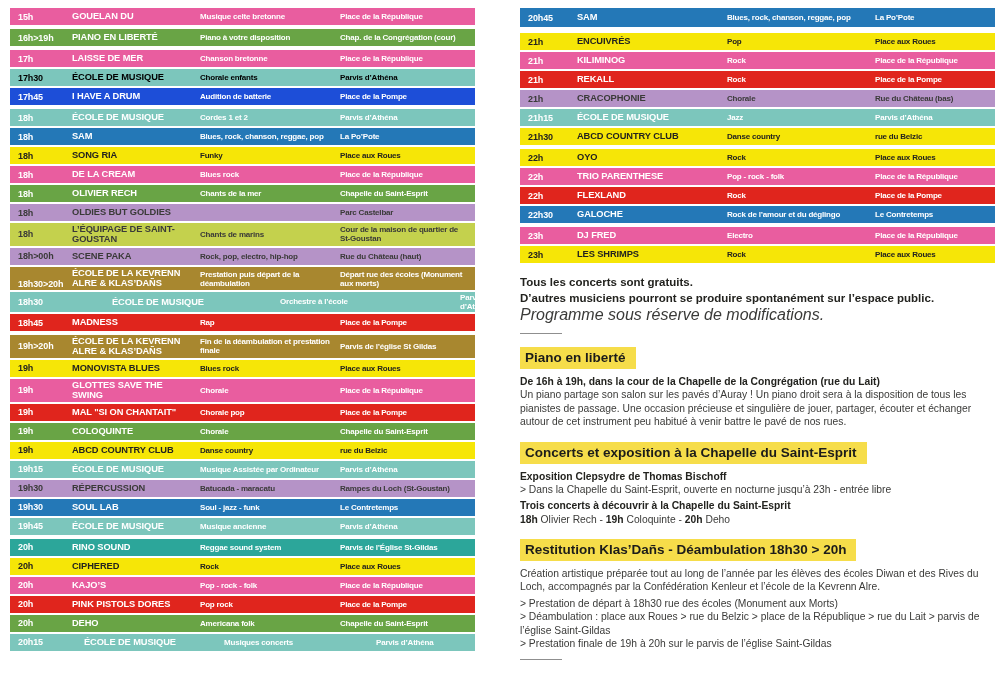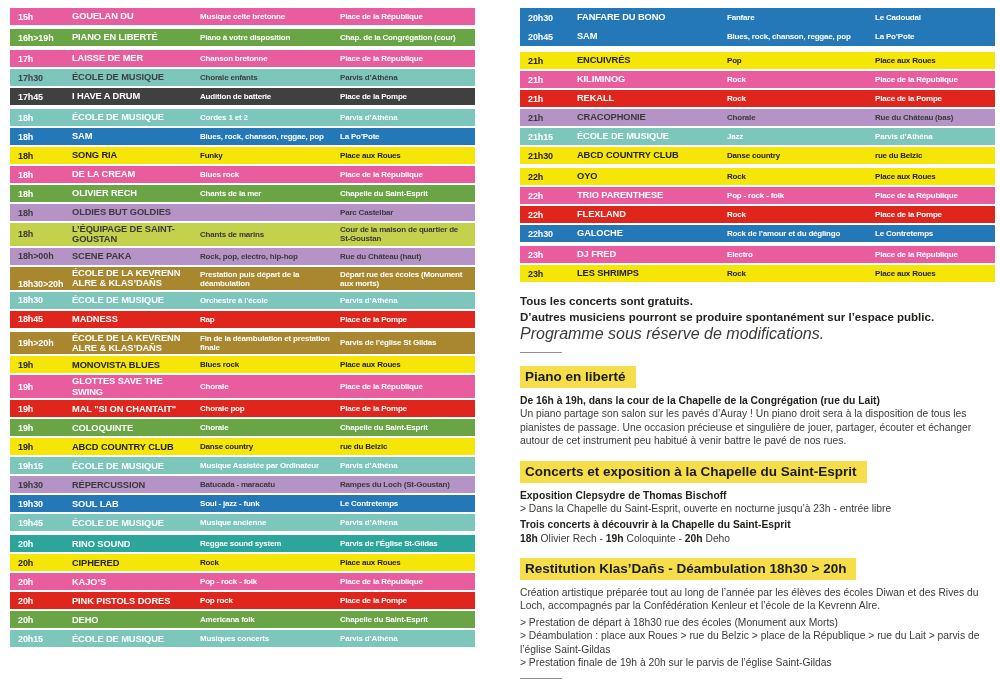--- a/index.html
+++ b/index.html
@@ -57,27 +57,27 @@
           <div class="c-location">Chap. de la Congrégation (cour)</div>
         </div>
       </div>
       <div class="group">
         <div class="srow" style="background: rgb(233, 93, 159); color: rgb(255, 255, 255);">
           <div class="c-time">17h</div>
           <div class="c-name">LAISSE DE MER</div>
           <div class="c-genre">Chanson bretonne</div>
           <div class="c-location">Place de la République</div>
         </div>
-        <div class="srow" style="background: rgb(124, 198, 188); color: #404040;">
+        <div class="srow" style="background: rgb(124, 198, 188); color: #000000;">
           <div class="c-time">17h30</div>
           <div class="c-name">ÉCOLE DE MUSIQUE</div>
           <div class="c-genre">Chorale enfants</div>
           <div class="c-location">Parvis d’Athéna</div>
         </div>
-        <div class="srow" style="background: #404040; color: rgb(255, 255, 255);">
+        <div class="srow" style="background: #1d4ed8; color: rgb(255, 255, 255);">
           <div class="c-time">17h45</div>
           <div class="c-name">I HAVE A DRUM</div>
           <div class="c-genre">Audition de batterie</div>
           <div class="c-location">Place de la Pompe</div>
         </div>
       </div>
       <div class="group">
         <div class="srow" style="background: rgb(124, 198, 188); color: rgb(255, 255, 255);">
           <div class="c-time">18h</div>
           <div class="c-name">ÉCOLE DE MUSIQUE</div>
@@ -125,21 +125,21 @@
           <div class="c-name">SCENE PAKA</div>
           <div class="c-genre">Rock, pop, electro, hip-hop</div>
           <div class="c-location">Rue du Château (haut)</div>
         </div>
         <div class="srow" style="background: rgb(168, 135, 47); color: rgb(255, 255, 255); align-items: flex-end;">
           <div class="c-time">18h30&gt;20h</div>
           <div class="c-name">ÉCOLE DE LA KEVRENN ALRE &amp; KLAS’DAÑS</div>
           <div class="c-genre">Prestation puis départ de la déambulation</div>
           <div class="c-location">Départ rue des écoles (Monument aux morts)</div>
         </div>
-        <div class="srow" style="background: rgb(124, 198, 188); color: rgb(255, 255, 255);">
+        <div class="srow" style="background: rgb(124, 198, 188); color: rgb(255, 255, 255); gap: 40px;">
           <div class="c-time">18h30</div>
           <div class="c-name">ÉCOLE DE MUSIQUE</div>
           <div class="c-genre">Orchestre à l’école</div>
           <div class="c-location">Parvis d’Athéna</div>
         </div>
         <div class="srow" style="background: rgb(224, 37, 29); color: rgb(255, 255, 255);">
           <div class="c-time">18h45</div>
           <div class="c-name">MADNESS</div>
           <div class="c-genre">Rap</div>
           <div class="c-location">Place de la Pompe</div>
@@ -231,38 +231,32 @@
           <div class="c-name">PINK PISTOLS DORES</div>
           <div class="c-genre">Pop rock</div>
           <div class="c-location">Place de la Pompe</div>
         </div>
         <div class="srow" style="background: rgb(105, 164, 69); color: rgb(255, 255, 255);">
           <div class="c-time">20h</div>
           <div class="c-name">DEHO</div>
           <div class="c-genre">Americana folk</div>
           <div class="c-location">Chapelle du Saint-Esprit</div>
         </div>
-        <div class="srow" style="background: rgb(124, 198, 188); color: rgb(255, 255, 255);">
+        <div class="srow" style="background: rgb(124, 198, 188); color: rgb(255, 255, 255); gap: 12px;">
           <div class="c-time">20h15</div>
           <div class="c-name">ÉCOLE DE MUSIQUE</div>
           <div class="c-genre">Musiques concerts</div>
           <div class="c-location">Parvis d’Athéna</div>
         </div>
       </div>
     </div>
 
   <div class="col-right">
     <div id="right-col">
         <div class="group fused">
-          <div class="srow" style="background: rgb(36, 120, 183); color: rgb(255, 255, 255);">
-            <div class="c-time">20h30</div>
-            <div class="c-name">FANFARE DU BONO</div>
-            <div class="c-genre">Fanfare</div>
-            <div class="c-location">Le Cadoudal</div>
-          </div>
           <div class="srow" style="background: rgb(36, 120, 183); color: rgb(255, 255, 255);">
             <div class="c-time">20h45</div>
             <div class="c-name">SAM</div>
             <div class="c-genre">Blues, rock, chanson, reggae, pop</div>
             <div class="c-location">La Po’Pote</div>
           </div>
         </div>
         <div class="group">
           <div class="srow" style="background: rgb(246, 230, 7); color: rgb(35, 35, 31);">
             <div class="c-time">21h</div>

